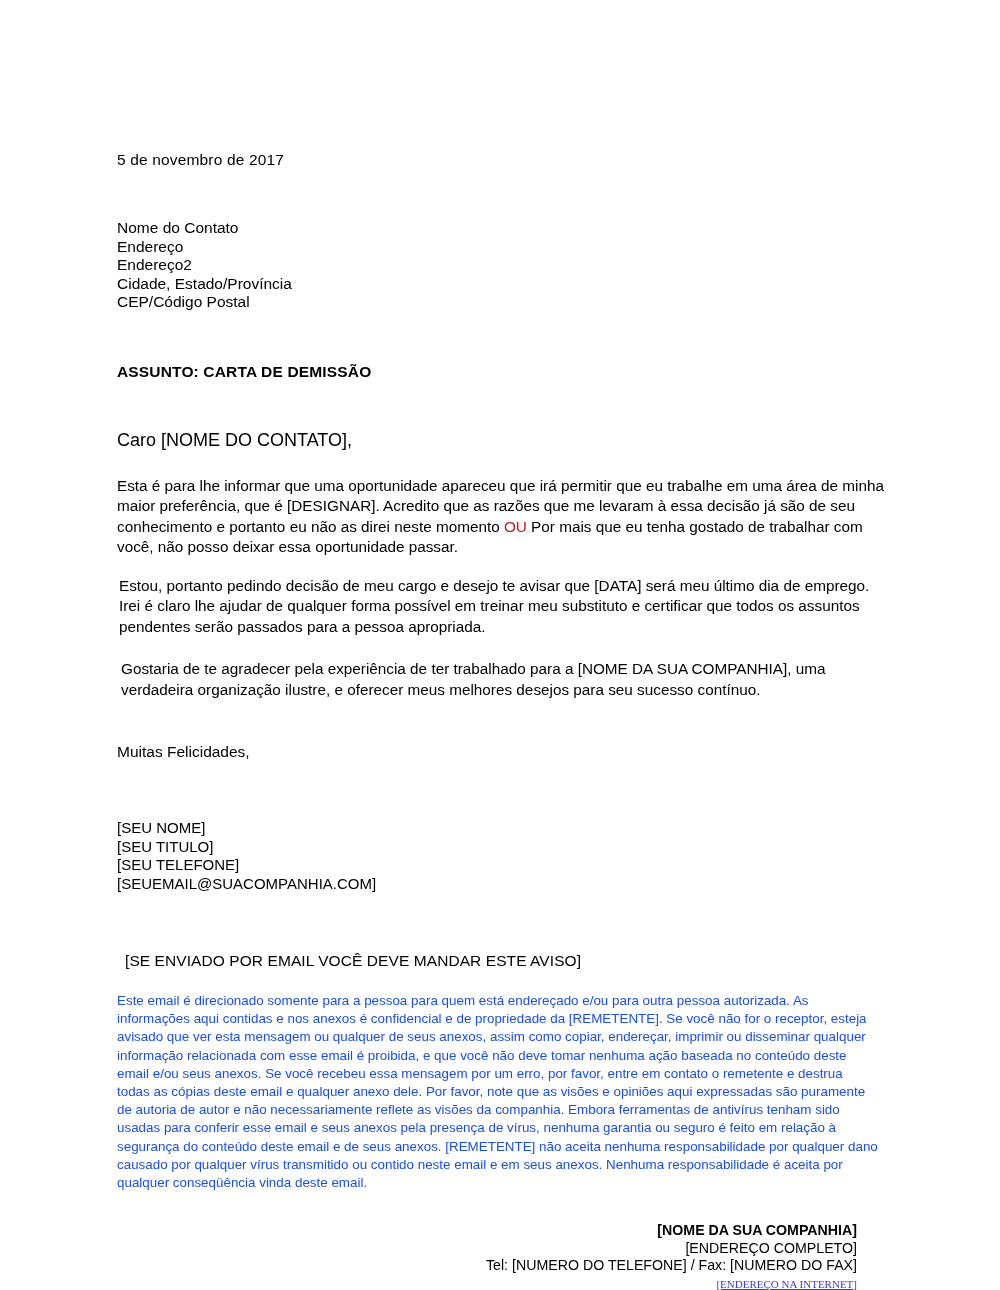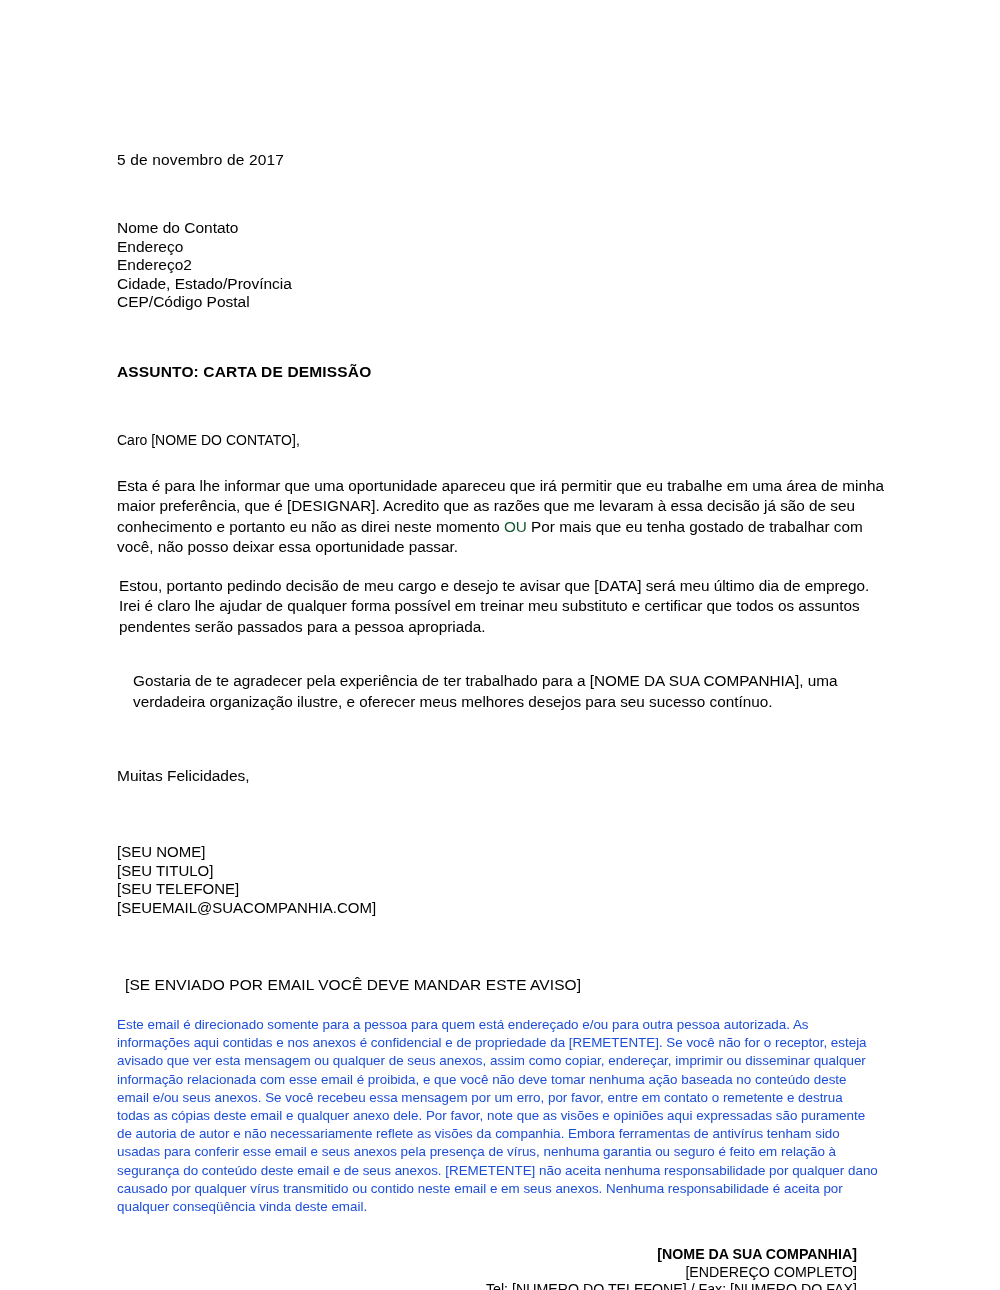--- a/index.html
+++ b/index.html
@@ -46,32 +46,32 @@
   .address-block div { white-space: pre; }
 
   .subject-line {
     font-size: 15.5px;
     font-weight: bold;
     line-height: 19px;
     letter-spacing: 0.01em;
   }
 
   .greeting {
-    font-size: 14px;
+    font-size: 18px;
     line-height: 19px;
   }
 
   .body-para {
     font-size: 15.3px;
     line-height: 20.5px;
     text-align: left;
   }
 
   .highlight-ou {
-    color: #14532d;
+    color: #b91c1c;
   }
 
   .closing {
     font-size: 15.5px;
     line-height: 19px;
   }
 
   .signature-block {
     font-size: 15px;
     line-height: 18.5px;
@@ -140,21 +140,21 @@
     <div class="spacer-md"></div>
 
     <p class="body-para" style="margin:0;"><span>Esta é para lhe informar que uma oportunidade apareceu que irá permitir que eu trabalhe em uma área de minha maior preferência, que é [DESIGNAR]. Acredito que as razões que me levaram à essa decisão já são de seu conhecimento e  portanto eu não as direi neste momento </span><span class="highlight-ou">OU</span><span> Por mais que eu tenha gostado de trabalhar com você, não posso deixar essa oportunidade passar.</span></p>
 
     <div class="spacer-sm"></div>
 
     <p class="body-para" style="margin:2px;">Estou, portanto pedindo decisão de meu cargo e desejo te avisar que [DATA] será meu último dia de emprego. Irei é claro lhe ajudar de qualquer forma possível em treinar meu substituto e certificar que todos os assuntos pendentes serão passados para a pessoa apropriada.</p>
 
     <div class="spacer-sm"></div>
 
-    <p class="body-para" style="margin:16px;">Gostaria de te agradecer pela experiência de ter trabalhado para a [NOME DA SUA COMPANHIA], uma verdadeira organização ilustre, e oferecer meus melhores desejos para seu sucesso contínuo.</p>
+    <p class="body-para" style="margin:4px;">Gostaria de te agradecer pela experiência de ter trabalhado para a [NOME DA SUA COMPANHIA], uma verdadeira organização ilustre, e oferecer meus melhores desejos para seu sucesso contínuo.</p>
 
     <div style="height:38px;"></div>
 
     <div class="closing">Muitas Felicidades,</div>
 
     <div style="height:58px;"></div>
 
     <div class="signature-block">
       <div>[SEU NOME]</div>
       <div>[SEU TITULO]</div>

